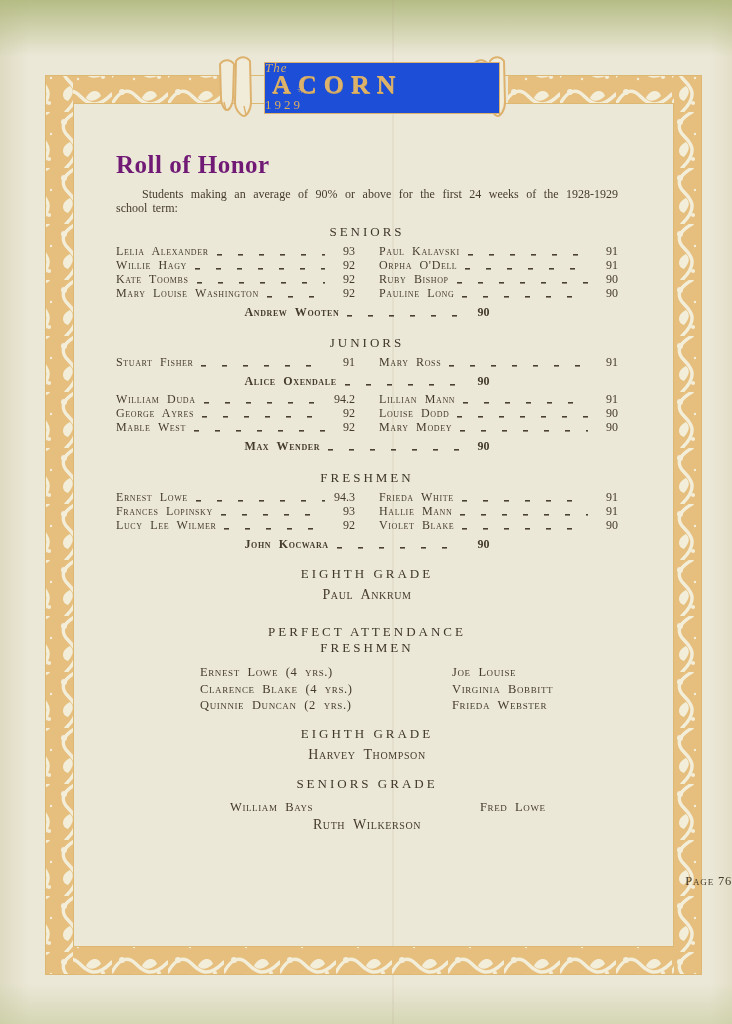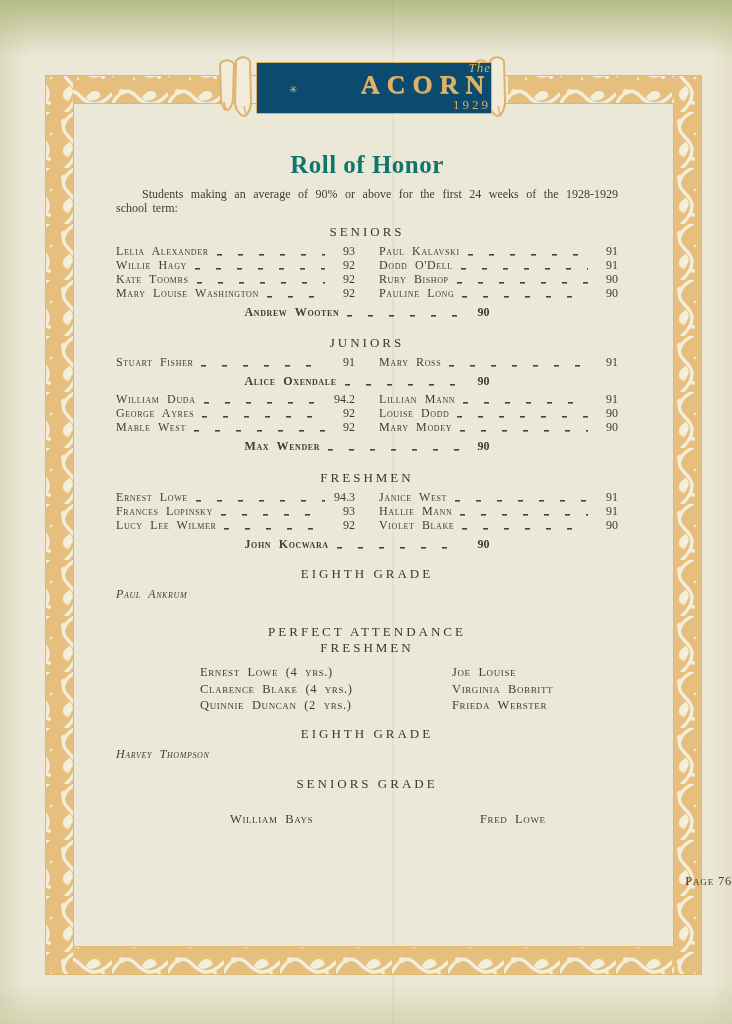--- a/index.html
+++ b/index.html
@@ -11,61 +11,61 @@
       linear-gradient(0deg, rgba(193,199,150,0.55) 0%, rgba(236,232,216,0) 4%),
       linear-gradient(90deg, rgba(210,207,175,0.55) 0%, rgba(236,232,216,0) 4%),
       linear-gradient(270deg, rgba(216,212,182,0.5) 0%, rgba(236,232,216,0) 3%),
       #ece8d8;
   }
   .fold { position:absolute; left:392px; top:0; width:2px; height:1024px;
           background:rgba(170,160,130,0.12); }
   svg.frame { position:absolute; left:0; top:0; }
 
   
-  .banner { position:absolute; left:256px; top:62px; width:234px; height:50px;
-            background:#0c4a6e; border:1px solid #dcb26e; text-align:right; }
+  .banner { position:absolute; left:264px; top:62px; width:234px; height:50px;
+            background:#1d4ed8; border:1px solid #dcb26e; text-align:left; }
   .banner .the { position:absolute; top:-3px; left:0; right:0; font-size:13px;
                  font-style:italic; color:#d9ae64; letter-spacing:1px; }
   .banner .acorn { margin-top:9px; font-size:26px; font-weight:bold; color:#ddb36c;
                    letter-spacing:7px; text-indent:7px; line-height:26px;
                    text-shadow:0.5px 0.5px 0 #c9a057; }
   .banner .year { font-size:13px; color:#d9ae64; letter-spacing:3px; line-height:13px; }
   .banner .star { position:absolute; left:32px; top:21px; font-size:10px; color:#ddb36c; }
 
   
   .content { position:absolute; left:116px; top:150px; width:502px; }
   h1.title { margin:0; font-size:25px; line-height:30px; font-weight:bold;
-             text-align:center; letter-spacing:0.5px; color:#0f766e; }
+             text-align:left; letter-spacing:0.5px; color:#701a75; }
   .intro { margin:7px 0 0 0; font-size:12px; line-height:14px; text-align:justify;
            text-indent:26px; word-spacing:2.2px; }
 
   .sec-title { text-align:center; font-size:13px; letter-spacing:3px; line-height:16px;
                color:#3f362a; }
   .mt9  { margin-top:9px; }  .mt14 { margin-top:14px; } .mt16 { margin-top:16px; }
   .mt17 { margin-top:17px; } .mt15 { margin-top:15px; } .mt22 { margin-top:22px; }
   .mt12 { margin-top:12px; }
 
   .hgrid { display:flex; gap:24px; margin-top:4px; }
   .hcol { flex:1; min-width:0; }
   .hrow { display:flex; align-items:baseline; font-size:12px; line-height:14px; }
   .hname { font-variant:small-caps; letter-spacing:0.6px; word-spacing:4px; white-space:nowrap; }
   .leader { flex:1 1 auto; margin:0 5px; height:11px; align-self:flex-end;
             background-image:repeating-linear-gradient(to right,#4a4133 0 5px,transparent 5px 21px);
             background-size:calc(100% - 4px) 1.6px; background-repeat:no-repeat;
             background-position:3px 7px; }
   .hscore { min-width:24px; text-align:right; white-space:nowrap; }
   .hcenter { width:245px; margin:5px auto 0 auto;font-weight:bold; }
 
-  .gname { font-variant:small-caps; font-size:12px;
-           letter-spacing:0.6px; word-spacing:4px; margin-top:5px; line-height:15px;font-style:italic; }
+  .gname { text-align:center; font-variant:small-caps; font-size:14px;
+           letter-spacing:0.6px; word-spacing:4px; margin-top:5px; line-height:15px; }
   .att-grid { display:flex; margin-top:8px; }
   .att-col { font-variant:small-caps; font-size:12.5px; letter-spacing:0.6px;
              word-spacing:4px; line-height:16.5px; }
   .att-left  { margin-left:84px; width:252px; }
-  .sv-row { position:relative; height:17px; margin-top:20px; font-variant:small-caps;
+  .sv-row { position:relative; height:17px; margin-top:8px; font-variant:small-caps;
             font-size:12.5px; letter-spacing:0.6px; word-spacing:4px; }
   .sv-left  { position:absolute; left:114px; }
   .sv-right { position:absolute; left:364px; }
 
   .footer { position:absolute; top:874px; left:0; width:732px; text-align:right;
             font-variant:small-caps; font-size:12.5px; letter-spacing:0.8px; }
 </style>
 </head>
 <body>
 
@@ -151,21 +151,21 @@
             <span class="hscore">92</span>
           </div>
       </div>
       <div class="hcol">
         <div class="hrow">
             <span class="hname">Paul Kalavski</span>
             <span class="leader"></span>
             <span class="hscore">91</span>
           </div>
         <div class="hrow">
-            <span class="hname">Dodd O'Dell</span>
+            <span class="hname">Orpha O'Dell</span>
             <span class="leader"></span>
             <span class="hscore">91</span>
           </div>
         <div class="hrow">
             <span class="hname">Ruby Bishop</span>
             <span class="leader"></span>
             <span class="hscore">90</span>
           </div>
         <div class="hrow">
             <span class="hname">Pauline Long</span>
@@ -265,21 +265,21 @@
             <span class="hscore">93</span>
           </div>
         <div class="hrow">
             <span class="hname">Lucy Lee Wilmer</span>
             <span class="leader"></span>
             <span class="hscore">92</span>
           </div>
       </div>
       <div class="hcol">
         <div class="hrow">
-            <span class="hname">Janice West</span>
+            <span class="hname">Frieda White</span>
             <span class="leader"></span>
             <span class="hscore">91</span>
           </div>
         <div class="hrow">
             <span class="hname">Hallie Mann</span>
             <span class="leader"></span>
             <span class="hscore">91</span>
           </div>
         <div class="hrow">
             <span class="hname">Violet Blake</span>
@@ -321,16 +321,17 @@
     <div class="sec-title mt12">EIGHTH GRADE</div>
     <div class="gname">Harvey Thompson</div>
   </div>
 
   <div>
     <div class="sec-title mt14">SENIORS GRADE</div>
     <div class="sv-row">
       <span class="sv-left">William Bays</span>
       <span class="sv-right">Fred Lowe</span>
     </div>
+    <div class="gname" style="margin-top:0;">Ruth Wilkerson</div>
   </div>
 </div>
 
 <div class="footer">Page 76</div>
 
 </body></html>

